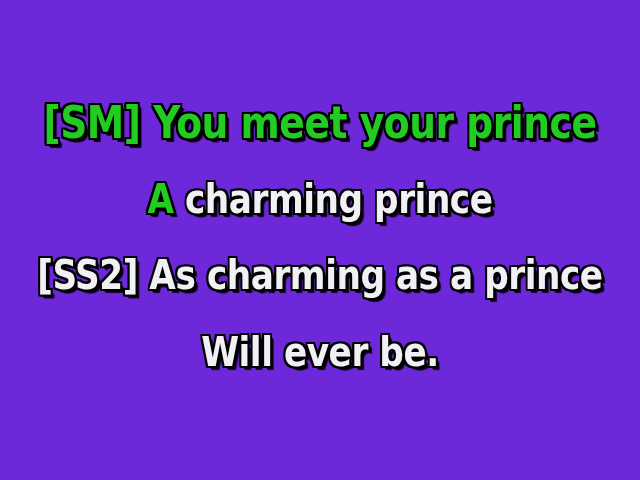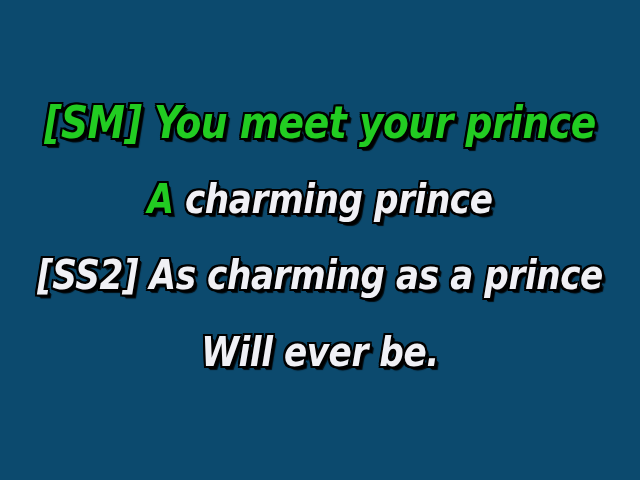--- a/index.html
+++ b/index.html
@@ -10,23 +10,22 @@
     width: 640px;
     height: 480px;
     overflow: hidden;
     font-family: "DejaVu Sans", sans-serif;
   }
 
   #karaoke-screen {
     position: relative;
     width: 640px;
     height: 480px;
-    background: #0c4a6e;
+    background: #6d28d9;
     box-sizing: border-box;
-    font-style: italic;
   }
 
   .lyric-stack {
     position: absolute;
     left: 0;
     top: 0;
     width: 640px;
     height: 480px;
     display: flex;
     flex-direction: column;

